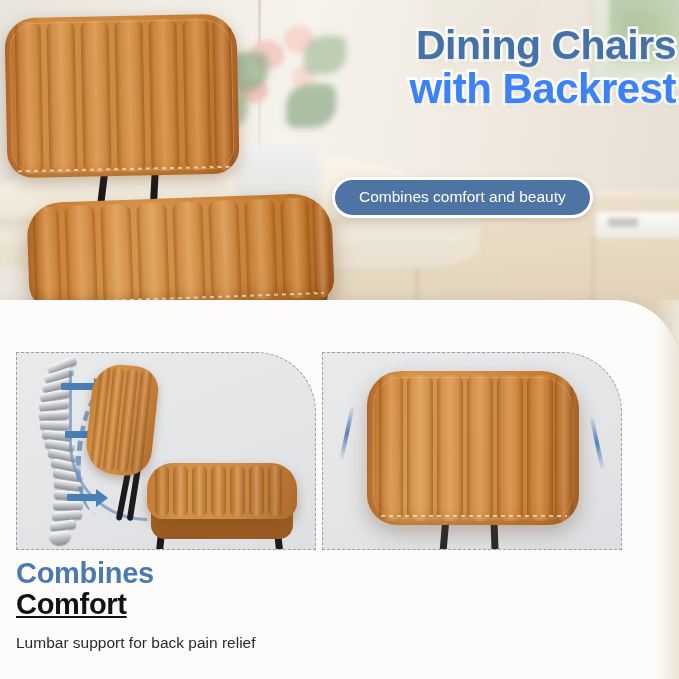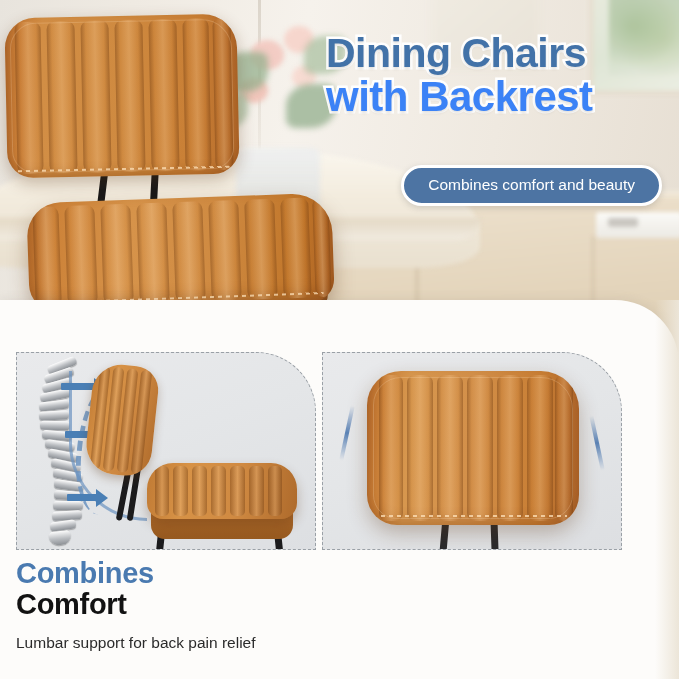--- a/index.html
+++ b/index.html
@@ -139,36 +139,36 @@
 
   
   .white-card{
     position:absolute; left:0; top:300px; width:679px; height:379px;
     background:#fdfcfa;
     border-radius:0 64px 0 0;
     box-shadow:0 -2px 10px rgba(120,110,95,.10);
   }
 
   
-  .headline{ position:absolute; left:326px; top:32px; width:350px; text-align:left; }
+  .headline{ position:absolute; left:326px; top:24px; width:350px; text-align:right; }
   .hl-line{
     font-size:41px; font-weight:bold; letter-spacing:-0.5px; line-height:1.04;
     white-space:nowrap;
   }
   .hl-blue{
     color:#4272a8;
     -webkit-text-stroke:5px #ffffff; paint-order:stroke fill;
     text-shadow:0 2px 3px rgba(120,110,95,.22);
   }
   .hl-dark{
     color:#3b82f6; font-size:42px;
     -webkit-text-stroke:5px #ffffff; paint-order:stroke fill;
     text-shadow:0 2px 3px rgba(120,110,95,.22);
   }
-  .badge-wrap{ position:absolute; left:332px; top:165px; width:330px; display:flex; justify-content:flex-end; }
+  .badge-wrap{ position:absolute; left:332px; top:177px; width:330px; display:flex; justify-content:flex-start; }
   .badge{
     background:#4d74a3; color:#ffffff;
     font-size:15.5px; padding:8px 24px 9px; border-radius:22px;
     border:3px solid #ffffff; white-space:nowrap;
     box-shadow:0 2px 6px rgba(80,80,80,.22);
   }
 
   
   .panels{ position:absolute; left:0; top:352px; width:679px; height:327px; }
   .panel{ position:absolute; top:0; width:300px; }
@@ -254,21 +254,21 @@
   }
 
   
   .ftext{ position:absolute; top:206px; left:0; width:300px; }
   .f-title-blue{
     font-size:29px; font-weight:bold; color:#4a7ab0; line-height:1.05;
     letter-spacing:-0.3px; white-space:nowrap;
   }
   .f-title-dark{
     font-size:29px; font-weight:bold; color:#121212; line-height:1.08;
-    letter-spacing:-0.3px; margin-top:1px; white-space:nowrap;
+    letter-spacing:-0.3px; margin-top:1px; white-space:nowrap;text-decoration:underline;
   }
   .f-cap{
     font-size:15.5px; color:#2b2b2b; margin-top:13px; white-space:nowrap;
   }
   .right-edge{
     position:absolute; right:0; top:300px; width:24px; height:379px;
     background:linear-gradient(90deg,rgba(235,228,214,0),#ece5d8);
   }
 </style>
 </head>

